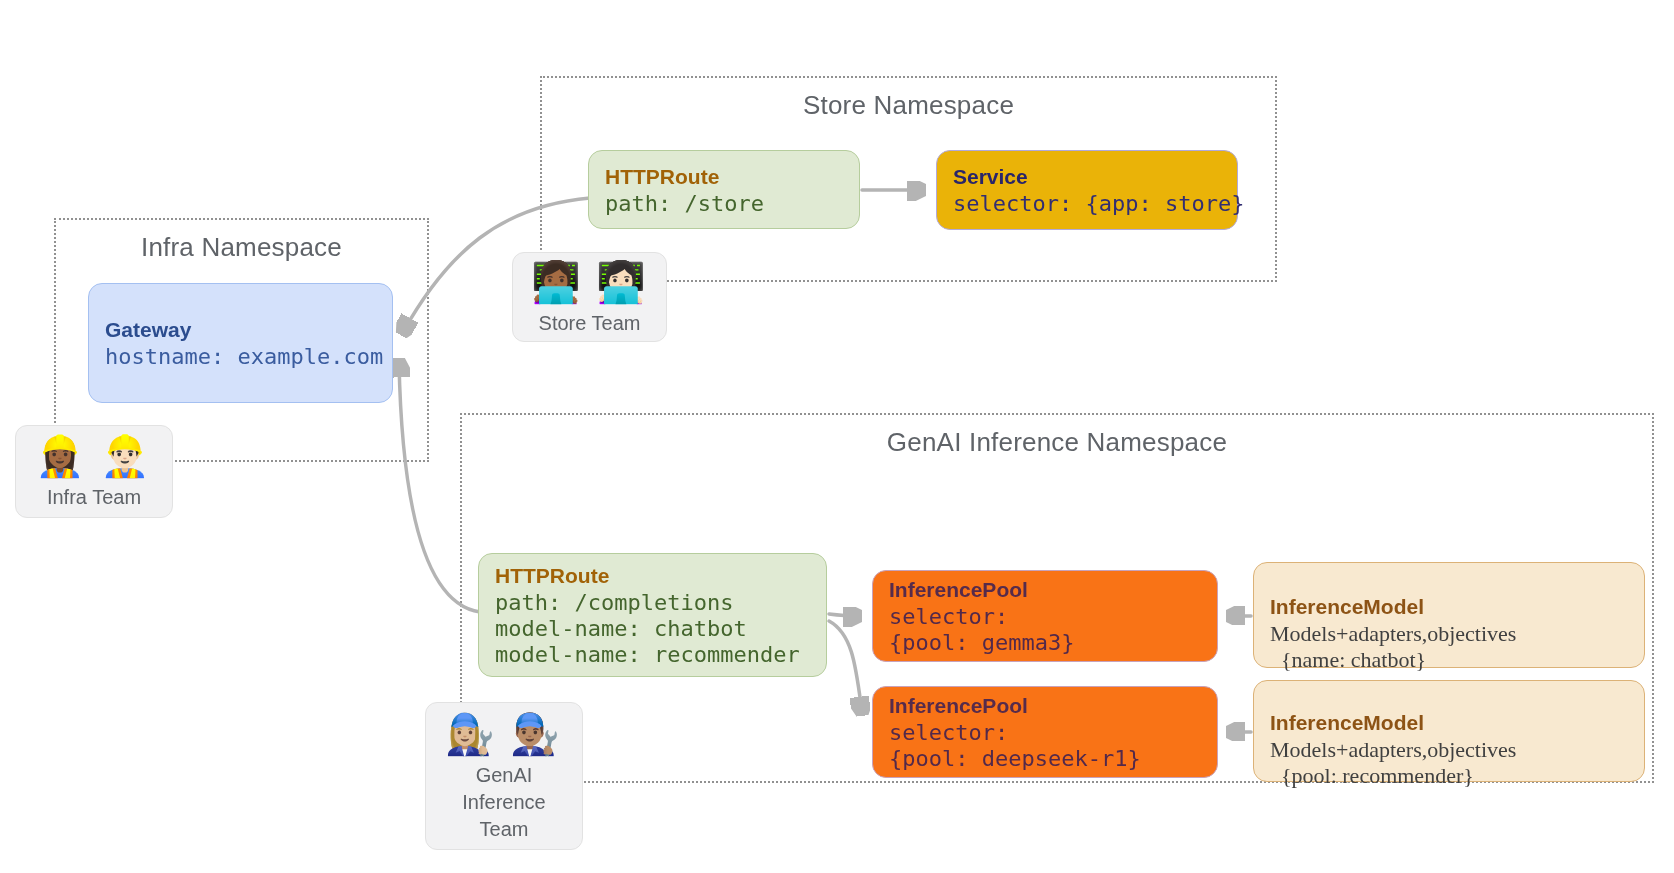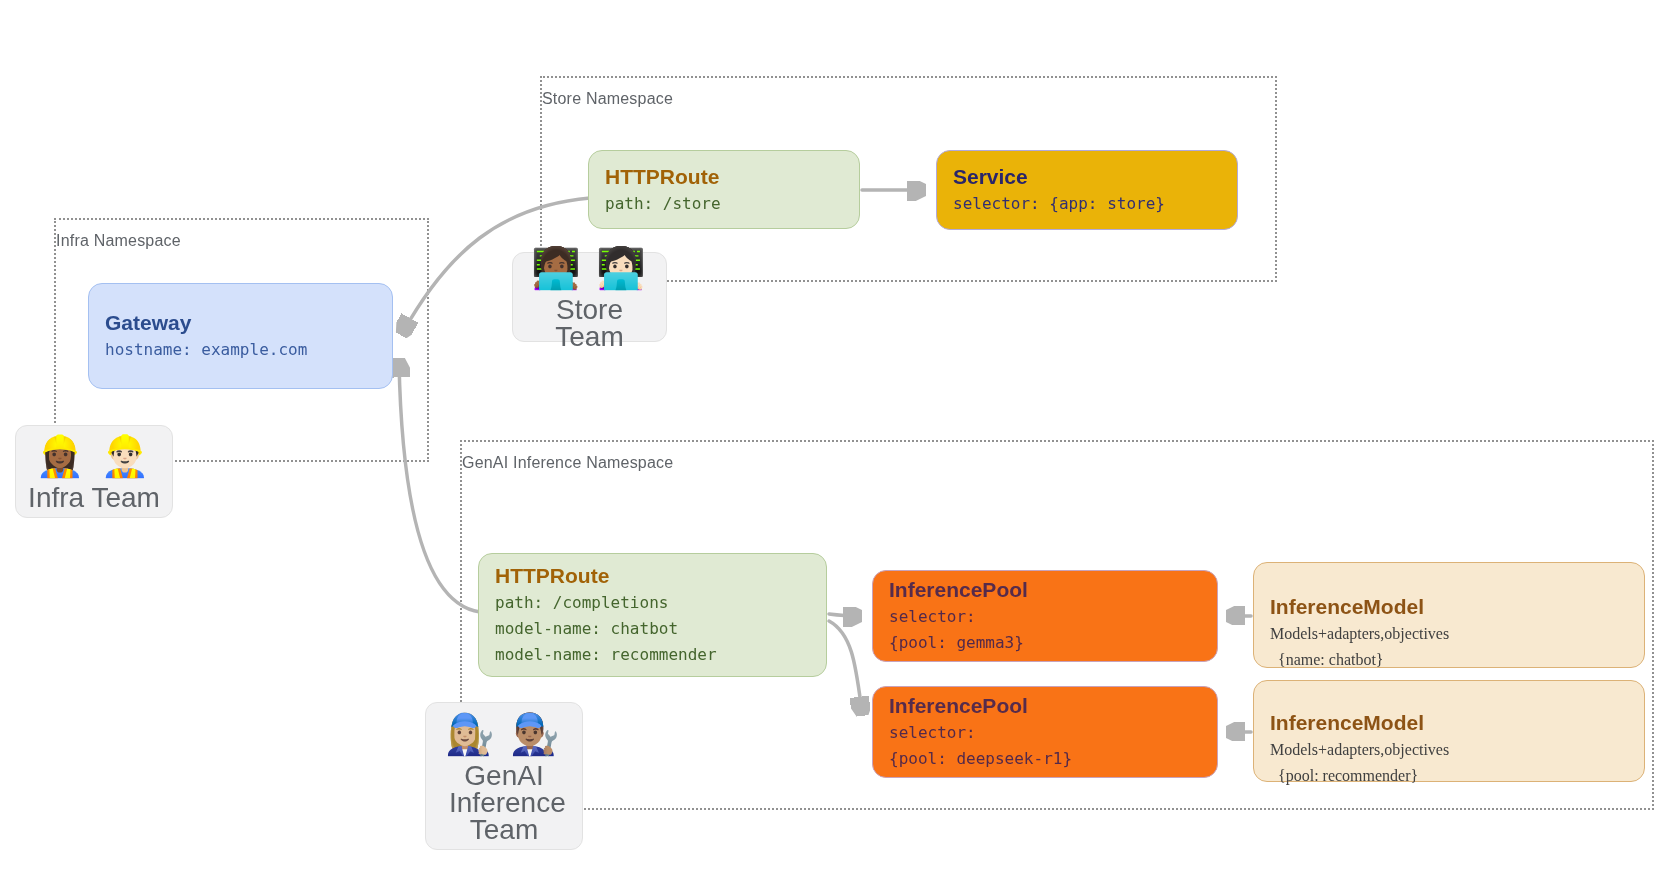--- a/index.html
+++ b/index.html
@@ -4,30 +4,30 @@
 <style>
   html,body{margin:0;padding:0;background:#ffffff;}
   #stage{
     position:relative;width:1674px;height:873px;background:#ffffff;overflow:hidden;
     font-family:"Liberation Sans",sans-serif;
   }
   .namespace{
     position:absolute;border:2px dotted #919191;background:transparent;z-index:1;
   }
   .ns-title{
-    position:absolute;top:12px;left:0;right:0;text-align:left;
-    font-size:16px;color:#5f6368;letter-spacing:.2px;
+    position:absolute;top:12px;left:0;right:0;text-align:center;
+    font-size:26px;color:#5f6368;letter-spacing:.2px;
   }
   .node{
     position:absolute;border-radius:14px;z-index:3;display:flex;flex-direction:column;
     justify-content:center;padding:6px 16px;box-sizing:border-box;
   }
   .node-title{font-size:21px;font-weight:700;line-height:28px;}
   .mono-line{
-    font-family:"DejaVu Sans Mono",monospace;font-size:16px;line-height:26px;white-space:pre;
+    font-family:"DejaVu Sans Mono",monospace;font-size:22px;line-height:26px;white-space:pre;
   }
   .theme-green { background:#e0ead3;border:1.5px solid #b6cd9d; }
   .theme-green .node-title{color:#a16207;}
   .theme-green .mono-line{color:#44652d;}
   .theme-purple{ background:#eab308;border:1.5px solid #b1a9dc; }
   .theme-purple .node-title{color:#29256a;}
   .theme-purple .mono-line{color:#322e72;}
   .theme-blue  { background:#d4e1fb;border:1.5px solid #a4c0f1; }
   .theme-blue .node-title{color:#2b4c8e;}
   .theme-blue .mono-line{color:#3a5c9f;}
@@ -37,39 +37,39 @@
   .theme-tan   { background:#f8e9d0;border:1.5px solid #dcb277; }
   .theme-tan .node-title{color:#8d5315;margin-top:36px;}
   .theme-tan .mono-line{color:#404040;font-family:Liberation Serif, serif;}
   .team{
     position:absolute;background:#f2f2f3;border:1.5px solid #e2e2e2;border-radius:12px;
     z-index:4;display:flex;flex-direction:column;align-items:center;justify-content:center;
     box-sizing:border-box;padding:6px 8px;
   }
   .team-emojis{font-size:40px;line-height:48px;letter-spacing:2px;white-space:nowrap;}
   .team-label{
-    font-size:28px;color:#5f6368;text-align:center;line-height:27px;margin-top:4px;
+    font-size:20px;color:#5f6368;text-align:center;line-height:27px;margin-top:4px;
   }
   #connectors{position:absolute;left:0;top:0;z-index:2;}
   #connectors path{fill:none;stroke:#b4b4b4;stroke-width:3.5;stroke-linecap:round;}
 </style>
 </head>
 <body>
 
 <div id="stage">
 
   <div class="namespace" style="left:540px;top:76px;width:733px;height:202px;">
     <div class="ns-title">Store Namespace</div>
   </div>
 
   <div class="namespace" style="left:54px;top:218px;width:371px;height:240px;">
     <div class="ns-title">Infra Namespace</div>
   </div>
 
-  <div class="namespace" style="left:460px;top:440px;width:1190px;height:366px;">
+  <div class="namespace" style="left:460px;top:413px;width:1190px;height:366px;">
     <div class="ns-title">GenAI Inference Namespace</div>
   </div>
 
   <svg id="connectors" width="1674" height="873">
     <defs>
       <marker id="arrowhead" markerUnits="strokeWidth" markerWidth="5.5" markerHeight="5.5" refX="4.4" refY="2.5" orient="auto">
         <path d="M0,0 L5,2.5 L0,5 Z" fill="#b4b4b4" stroke="none"></path>
       </marker>
     </defs>
     <path d="M 862 190 H 922" marker-end="url(#arrowhead)"></path>
@@ -84,21 +84,21 @@
   <div class="node theme-green" style="left:588px;top:150px;width:272px;height:79px;">
     <div class="node-title">HTTPRoute</div>
     <div class="mono-line">path: /store</div>
   </div>
 
   <div class="node theme-purple" style="left:936px;top:150px;width:302px;height:80px;">
     <div class="node-title">Service</div>
     <div class="mono-line">selector: {app: store}</div>
   </div>
 
-  <div class="node theme-blue" style="left:88px;top:283px;width:305px;height:106px;">
+  <div class="node theme-blue" style="left:88px;top:283px;width:305px;height:120px;">
     <div class="node-title">Gateway</div>
     <div class="mono-line">hostname: example.com</div>
   </div>
 
   <div class="node theme-green" style="left:478px;top:553px;width:349px;height:124px;">
     <div class="node-title">HTTPRoute</div>
     <div class="mono-line">path: /completions</div>
     <div class="mono-line">model-name: chatbot</div>
     <div class="mono-line">model-name: recommender</div>
   </div>

